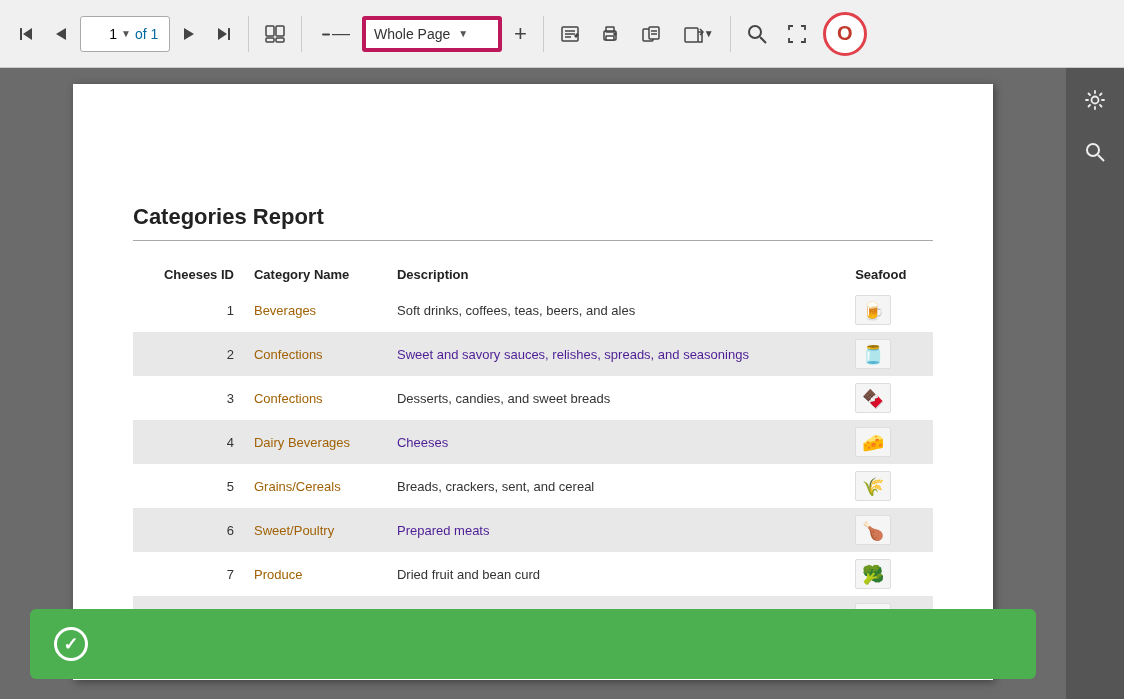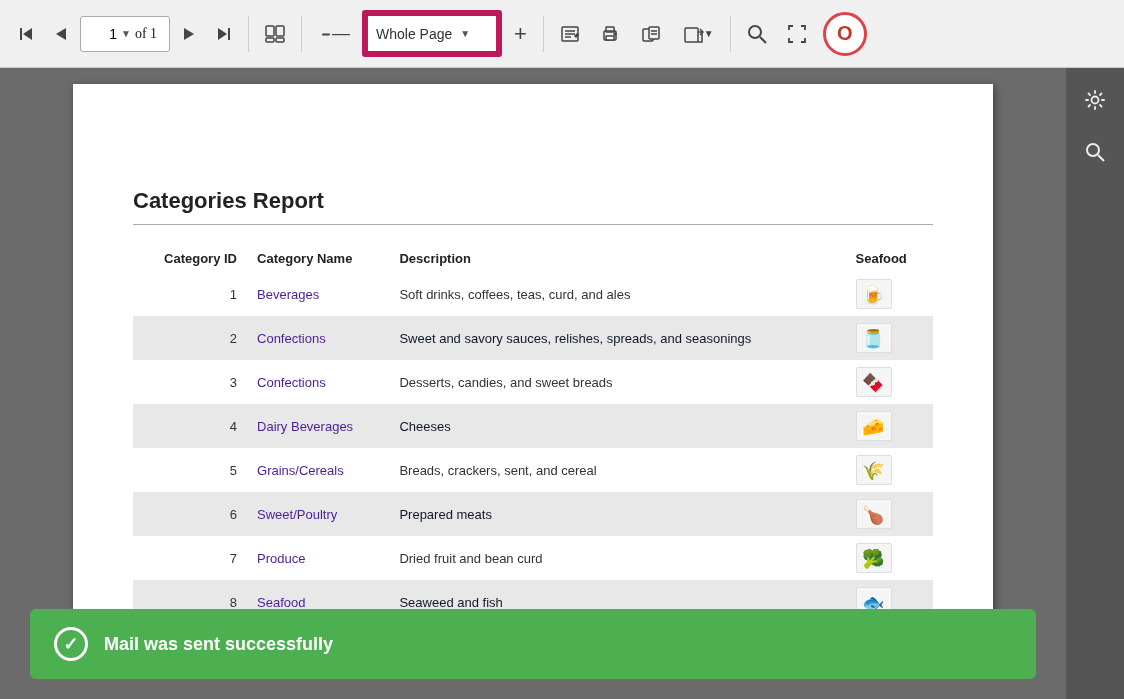--- a/index.html
+++ b/index.html
@@ -51,38 +51,37 @@
     }
     .page-input-group input {
       border: none;
       outline: none;
       width: 30px;
       font-size: 14px;
       text-align: right;
     }
     .page-input-group .of-label {
       font-size: 14px;
-      color: #0f172a;
+      color: #0369a1;
       white-space: nowrap;
-      font-family: Liberation Serif, serif;
     }
     .page-dropdown-arrow {
       font-size: 10px;
       color: #555;
       cursor: pointer;
     }
 
     .zoom-select-group {
       display: flex;
       align-items: center;
-      border: 6px solid #be185d;
+      border: 4px solid #be185d;
       border-radius: 3px;
       background: white;
       padding: 2px 8px;
-      height: 47px;
+      height: 36px;
       gap: 8px;
       min-width: 140px;
     }
     .zoom-select-group span {
       font-size: 14px;
       color: #333;
     }
     .zoom-select-group .arrow {
       font-size: 10px;
       color: #555;
@@ -142,21 +141,21 @@
       box-shadow: 2px 2px 8px rgba(0,0,0,0.4);
       padding: 40px 60px;
       position: relative;
     }
 
     .report-title {
       font-size: 22px;
       font-weight: bold;
       color: #222;
       margin-bottom: 10px;
-      margin-top: 64px;
+      margin-top: 80px;
     }
 
     .title-rule {
       border: none;
       border-top: 1px solid #aaa;
       margin-bottom: 20px;
     }
 
     .report-table {
       width: 100%;
@@ -173,22 +172,22 @@
     .report-table th.right { text-align: right; }
     .report-table td {
       padding: 7px 10px;
       color: #333;
       vertical-align: middle;
     }
     .report-table td.cat-id { text-align: right; color: #333; }
     .report-table tr:nth-child(even) { background: #e8e8e8; }
     .report-table tr:nth-child(odd) { background: white; }
 
-    .cat-name-link { color: #4c1d95; }
-    .desc-link { color: #0f172a; }
+    .cat-name-link { color: #a16207; }
+    .desc-link { color: #4c1d95; }
 
     
     .food-img {
       width: 36px;
       height: 30px;
       border: 1px solid #ddd;
       background: #f5f5f5;
       display: inline-block;
       border-radius: 2px;
       font-size: 18px;
@@ -382,32 +381,32 @@
 
   <div class="content-area">
 
     <div class="document-page">
       <h1 class="report-title">Categories Report</h1>
       <hr class="title-rule">
 
       <table class="report-table">
         <thead>
           <tr>
-            <th class="right">Category ID</th>
+            <th class="right">Cheeses ID</th>
             <th>Category Name</th>
             <th>Description</th>
             <th>Seafood</th>
           </tr>
         </thead>
         <tbody id="table-body">
 
         <tr>
               <td class="cat-id">1</td>
               <td><span class="cat-name-link">Beverages</span></td>
-              <td><span>Soft drinks, coffees, teas, curd, and ales</span></td>
+              <td><span>Soft drinks, coffees, teas, beers, and ales</span></td>
               <td><span class="food-img">🍺</span></td>
             </tr>
             <tr>
               <td class="cat-id">2</td>
               <td><span class="cat-name-link">Confections</span></td>
               <td><span class="desc-link">Sweet and savory sauces, relishes, spreads, and seasonings</span></td>
               <td><span class="food-img">🫙</span></td>
             </tr>
             <tr>
               <td class="cat-id">3</td>
@@ -444,21 +443,20 @@
               <td><span class="cat-name-link">Seafood</span></td>
               <td><span class="desc-link">Seaweed and fish</span></td>
               <td><span class="food-img">🐟</span></td>
             </tr>
           </tbody>
       </table>
     </div>
 
     <div class="success-banner">
       <div class="success-check">✓</div>
-      <span>Mail was sent successfully</span>
     </div>
 
   </div>
 
   <div class="right-sidebar">
     <button class="sidebar-icon-btn" title="Settings">
       <svg width="22" height="22" viewBox="0 0 22 22" fill="none" stroke="#eee" stroke-width="1.8">
         <circle cx="11" cy="11" r="3.5"></circle>
         <path d="M11 2 L11 4 M11 18 L11 20 M2 11 L4 11 M18 11 L20 11 M4.5 4.5 L6 6 M16 16 L17.5 17.5 M17.5 4.5 L16 6 M6 16 L4.5 17.5" stroke="#eee" stroke-width="1.8" stroke-linecap="round"></path>
       </svg>

